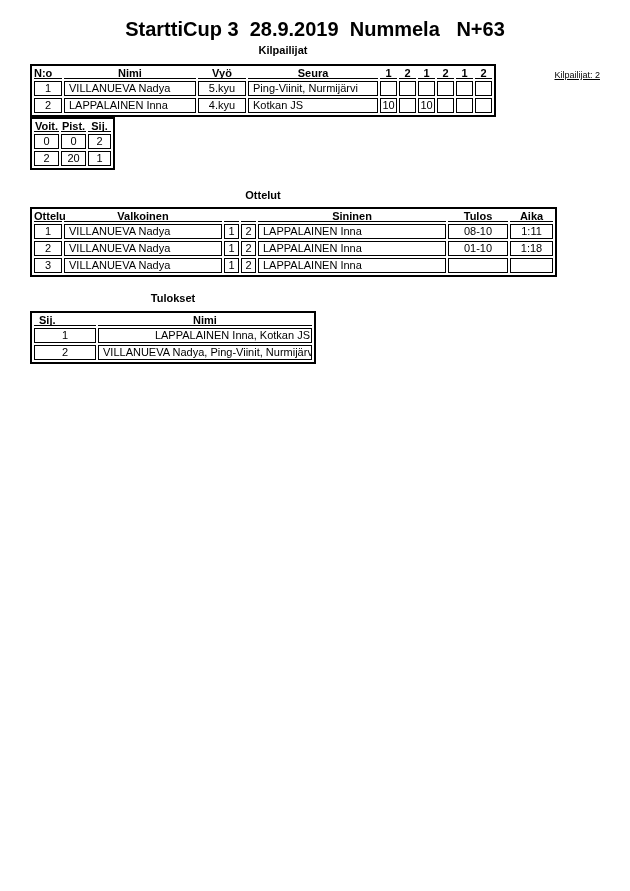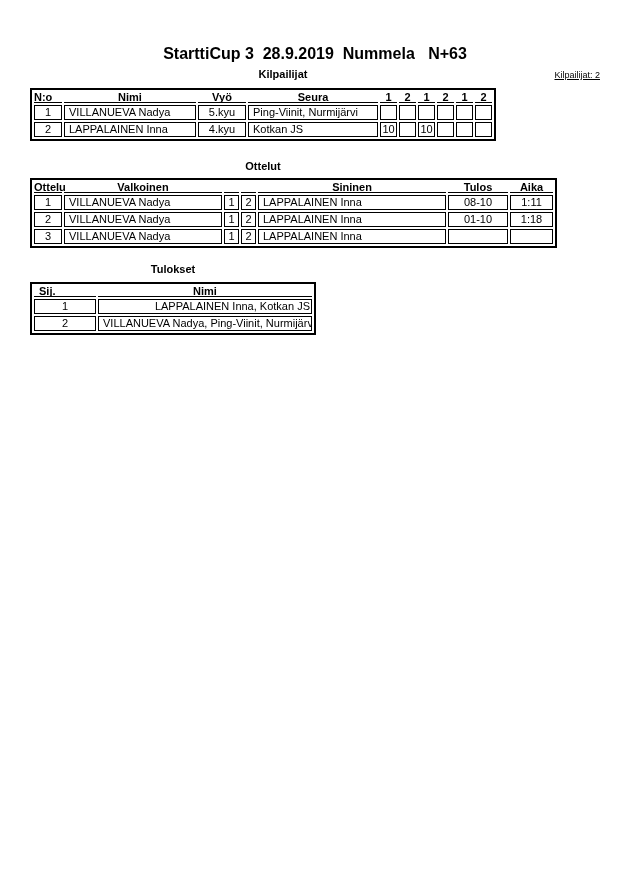--- a/index.html
+++ b/index.html
@@ -7,23 +7,23 @@
     width: 630px;
     height: 891px;
     background: #ffffff;
     color: #000000;
     font-family: "Liberation Sans", sans-serif;
     position: relative;
     overflow: hidden;
   }
   .page-title {
     margin: 0;
-    padding-top: 42px;
-    text-align: center;
-    font-size: 16px;
+    padding-top: 18px;
+    text-align: center;
+    font-size: 20px;
     line-height: 23px;
     font-weight: bold;
     white-space: pre;
   }
   .sec-heading {
     font-size: 11px;
     line-height: 12px;
     font-weight: bold;
     text-align: center;
     margin-left: 30px;
@@ -140,20 +140,46 @@
           <td>Kotkan JS</td>
           <td>10</td>
           <td></td>
           <td>10</td>
           <td></td>
           <td></td>
           <td></td>
         </tr>
       </tbody>
   </table>
+  <table class="t-sum">
+    <colgroup>
+      <col style="width:25px">
+        <col style="width:25px">
+        <col style="width:23px">
+    </colgroup>
+    <thead>
+        <tr>
+          <th>Voit.</th>
+          <th>Pist.</th>
+          <th>Sij.</th>
+        </tr>
+      </thead>
+    <tbody>
+        <tr>
+          <td>0</td>
+          <td>0</td>
+          <td>2</td>
+        </tr>
+        <tr>
+          <td>2</td>
+          <td>20</td>
+          <td>1</td>
+        </tr>
+      </tbody>
+  </table>
 </div>
 
 <div class="sec-heading" id="ottelut-heading">Ottelut</div>
 
 <div class="table-row-group">
   <table class="t-ott">
     <colgroup>
       <col style="width:28px">
         <col style="width:158px">
         <col style="width:15px">

